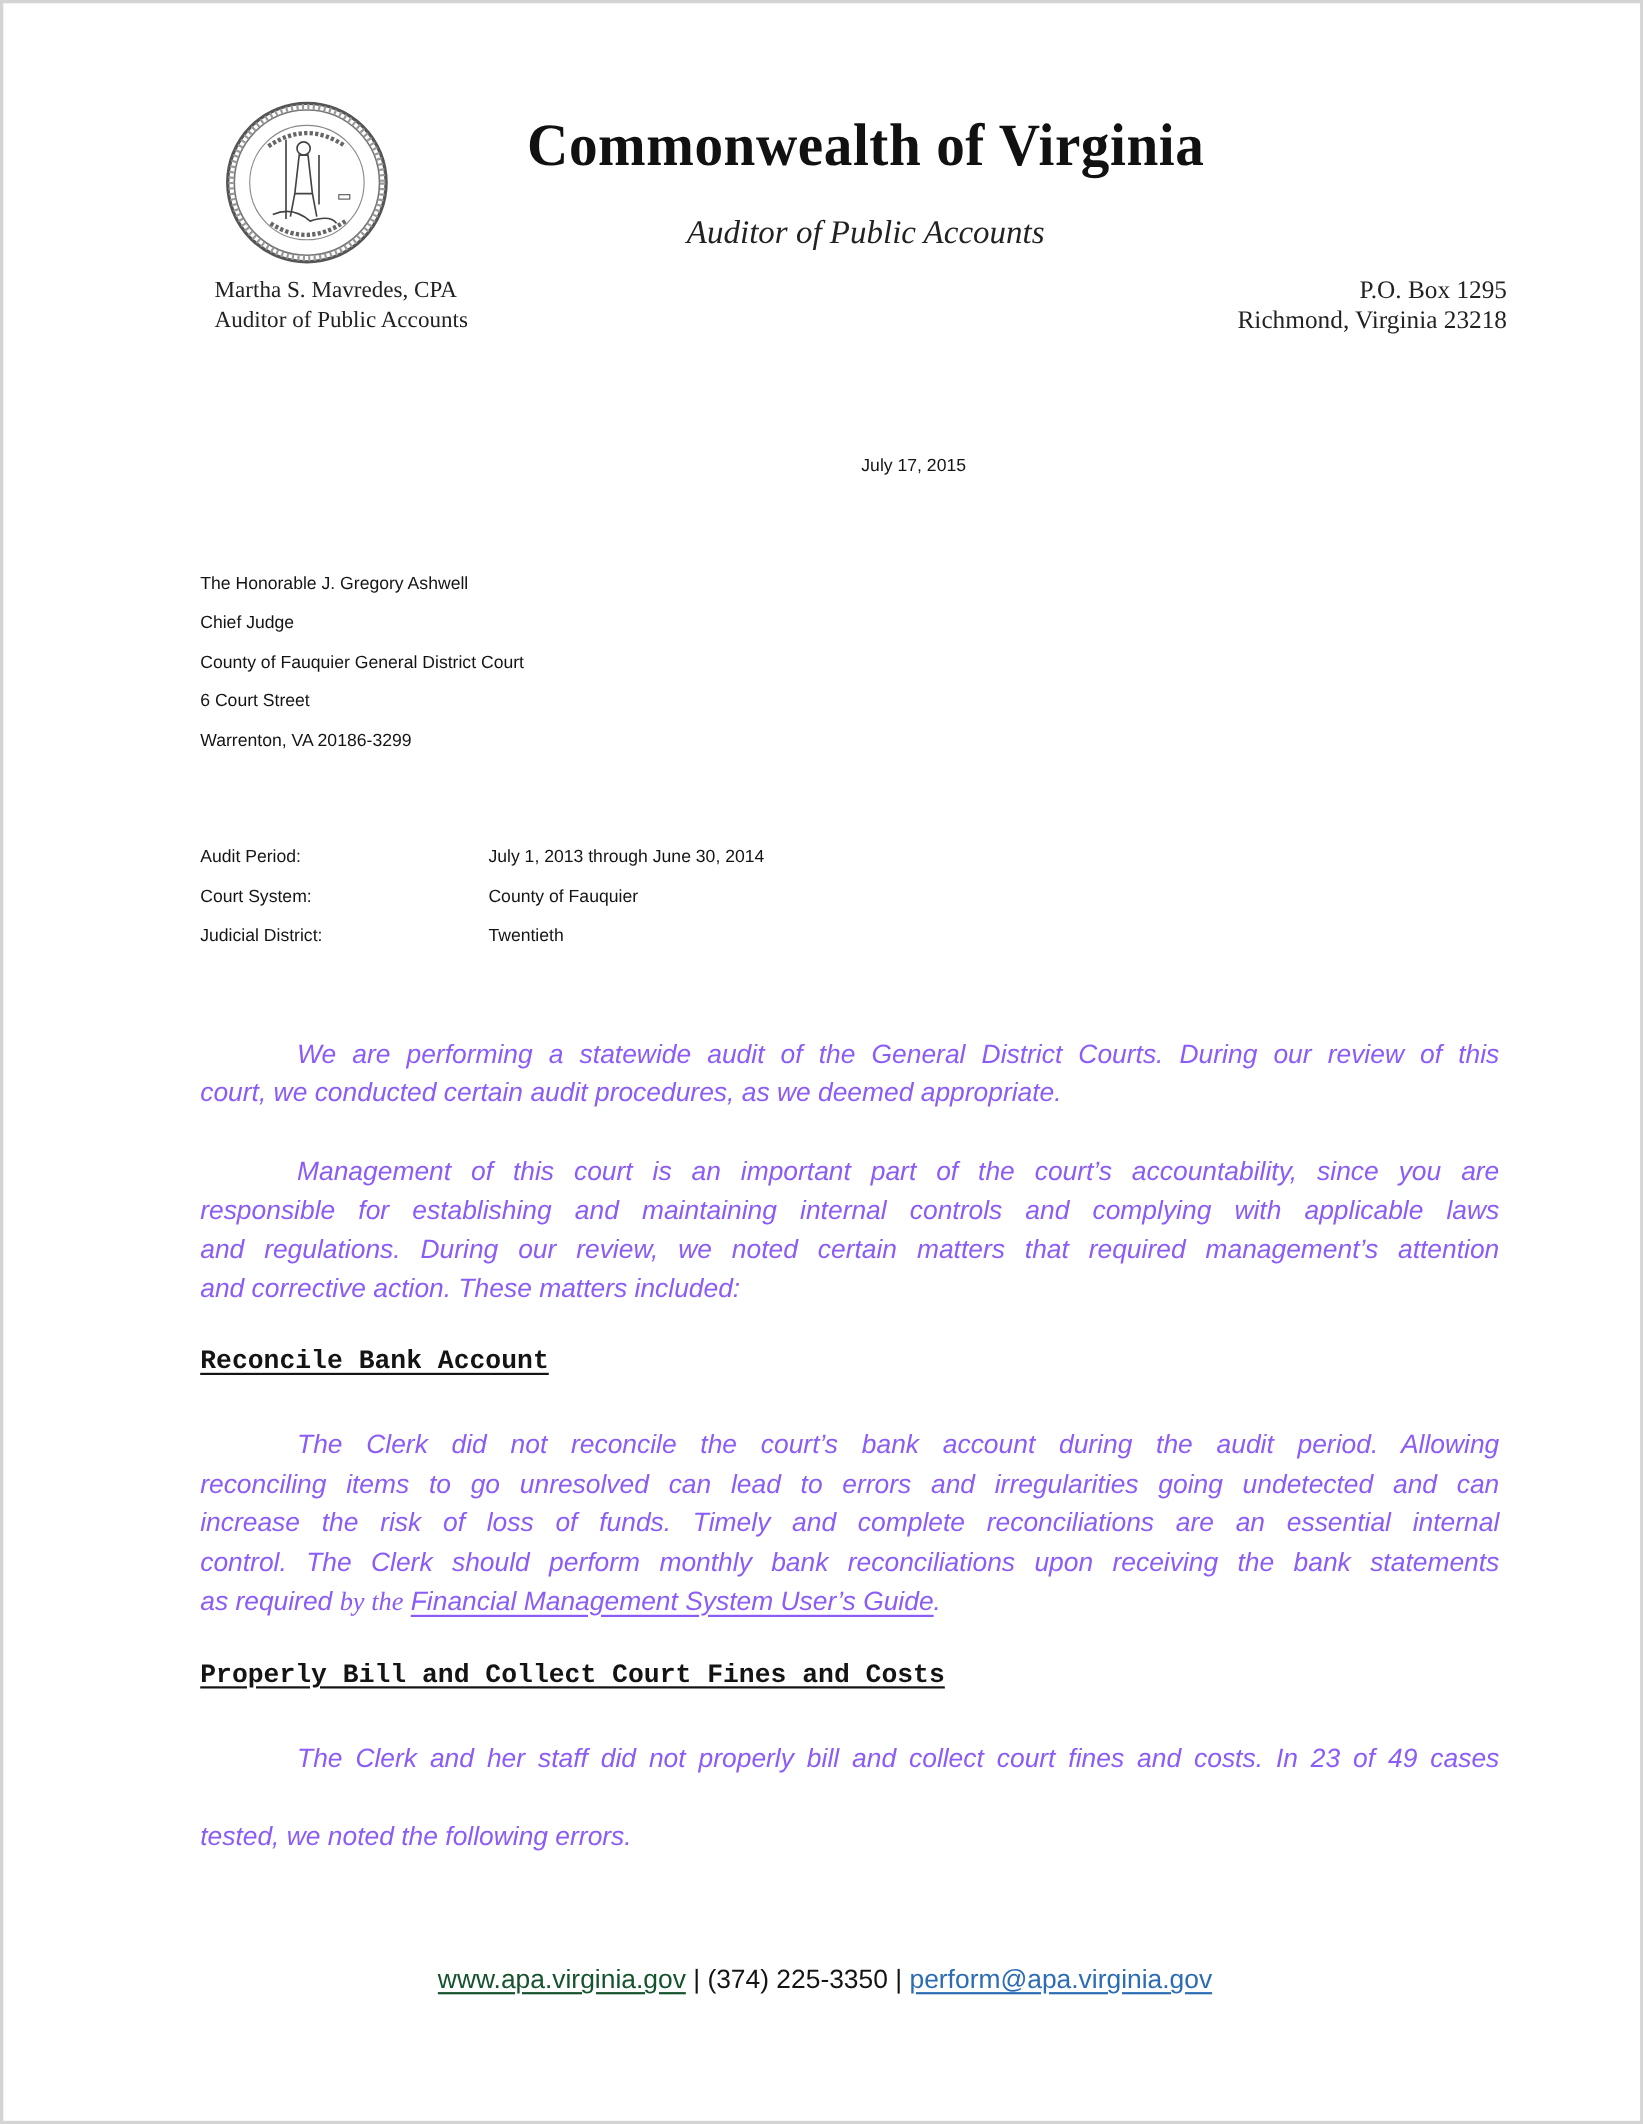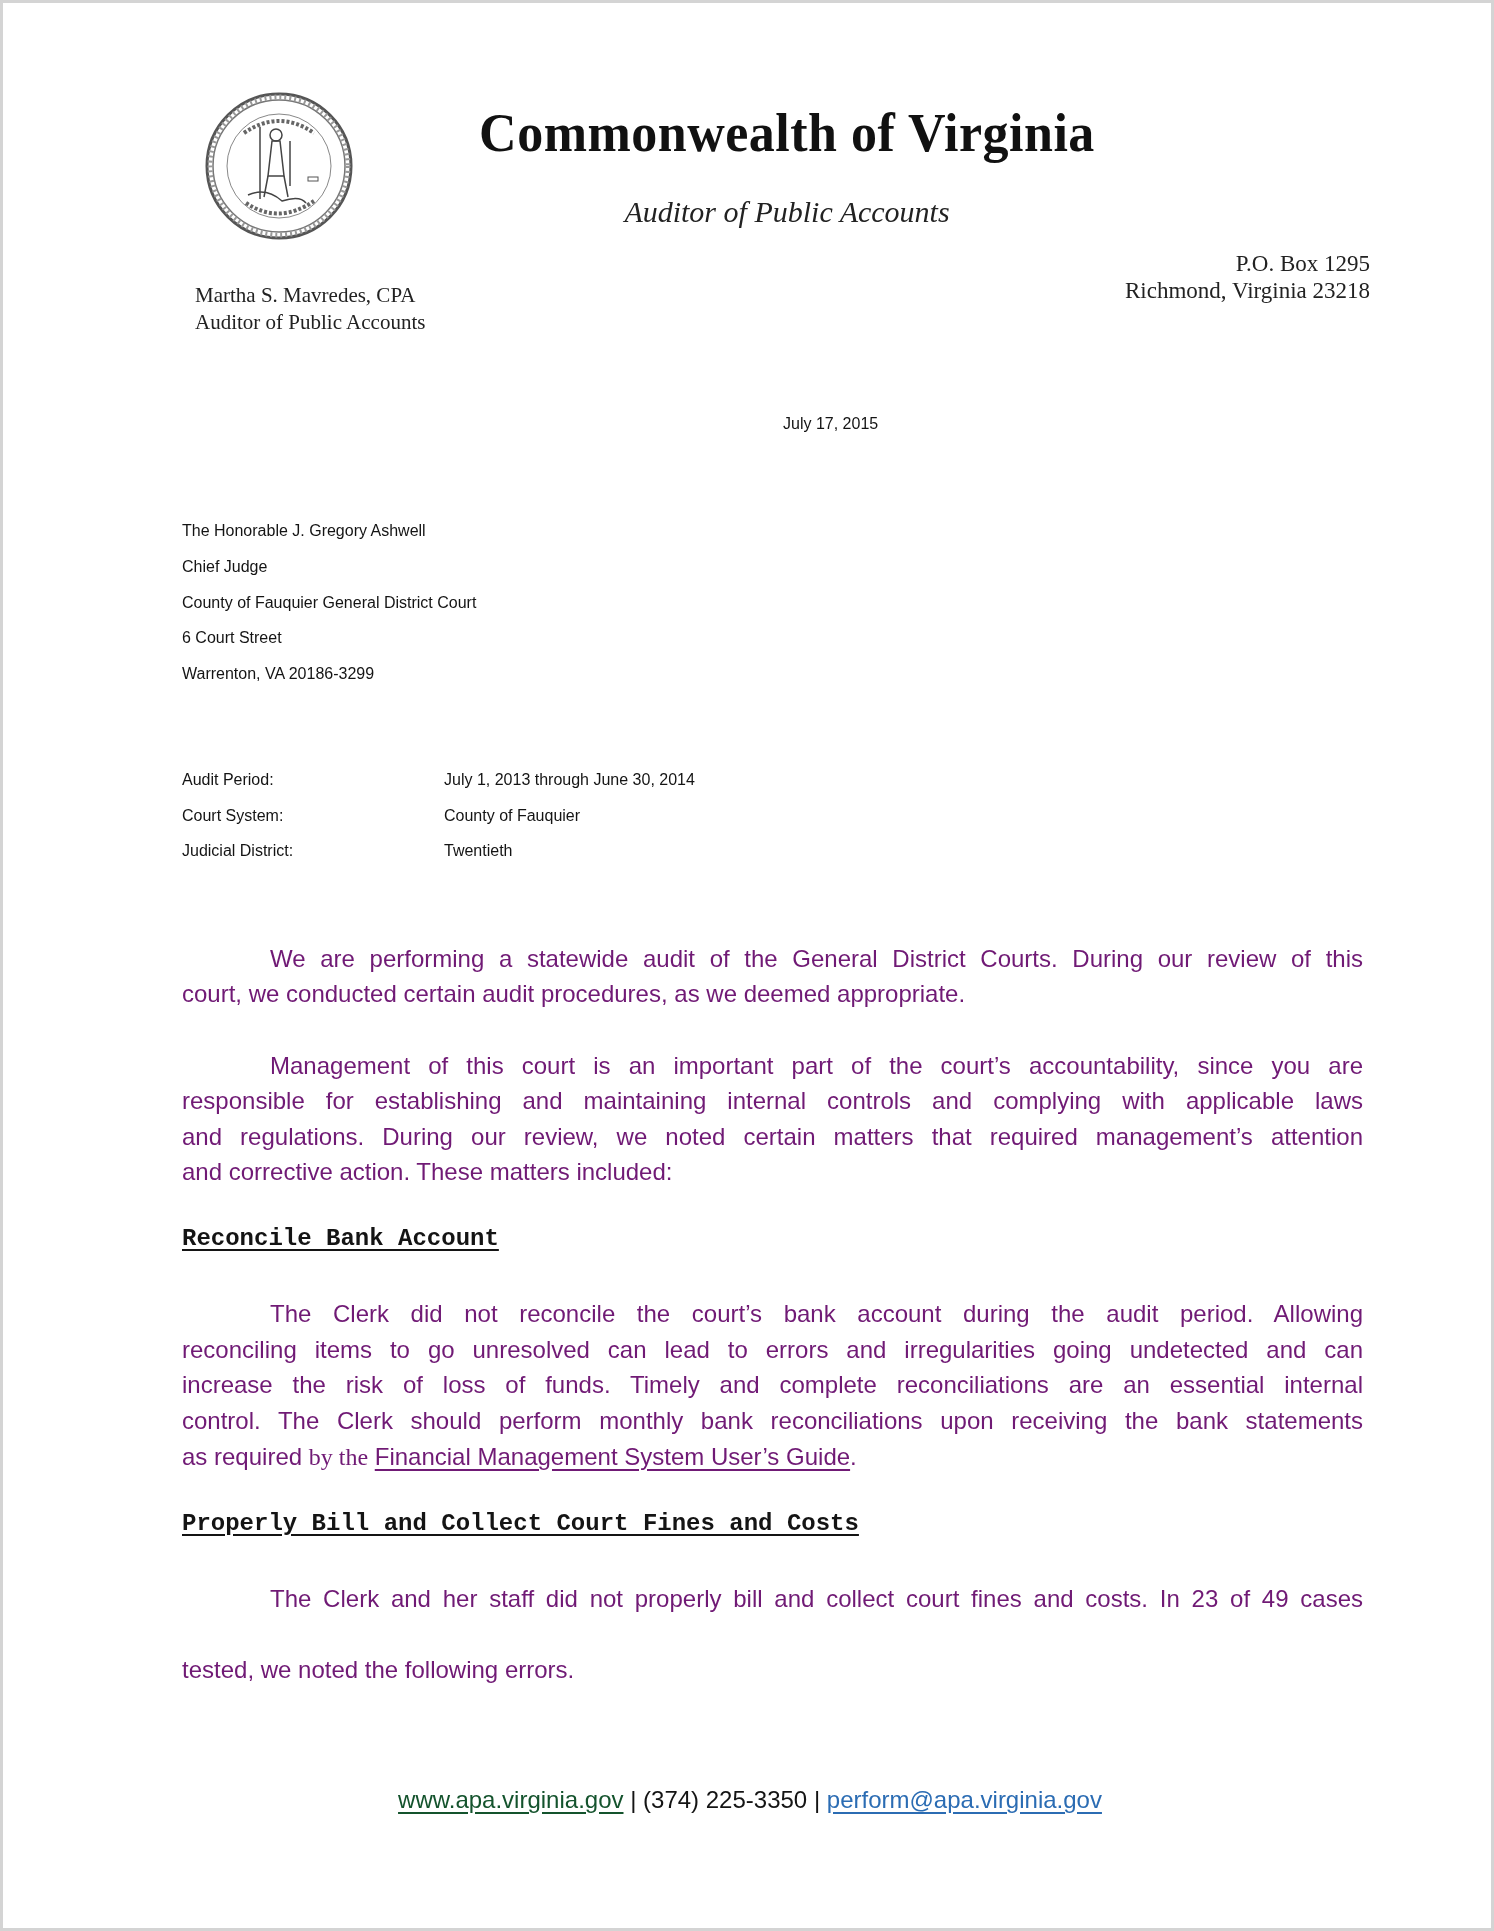--- a/index.html
+++ b/index.html
@@ -16,33 +16,34 @@
   .seal { position: absolute; left: 201px; top: 88px; width: 150px; height: 150px; }
   .title {
     left: 466px; top: 100px; width: 636px; text-align: center;
     font-size: 52px; font-weight: bold; letter-spacing: 0.5px; color: #111;
     transform: scaleY(1.05);
   }
   .subtitle {
     left: 466px; top: 192px; width: 636px; text-align: center;
     font-size: 30px; font-style: italic; color: #222;
   }
-  .lh-left { left: 192px; font-size: 21px; color: #222; margin-top: 32px; }
+  .lh-left { left: 192px; font-size: 21px; color: #222; }
   .lh-right { right: 121px; font-size: 23px; color: #222; text-align: right; }
 
   
   .txt { font-size: 16px; line-height: 36px; }
   .date { left: 780px; top: 403px; }
   .addr { left: 179px; }
   .lbl { left: 179px; }
   .val { left: 441px; }
   .para-line {
     position: absolute; left: 179px; width: 1181px; font-size: 24px; line-height: 36px;
-    white-space: nowrap; color: #701a75; text-align: justify; text-align-last: justify;
+    white-space: nowrap; color: #8b5cf6; text-align: justify; text-align-last: justify;
     font-family: "Liberation Sans", "DejaVu Sans", sans-serif;
+    font-style: italic;
   }
   .para-line.first { left: 267px; width: 1093px; }
   .para-line.last { text-align: left; text-align-last: left; }
   .heading {
     position: absolute; left: 179px; font-size: 24px; font-weight: bold; text-decoration: underline;
     text-underline-offset: 4px; white-space: nowrap; color: #141414;
     font-family: Liberation Mono, monospace;
   }
   .u { text-decoration: underline; text-underline-offset: 4px; }
   .times { font-family: "Liberation Serif", "DejaVu Serif", serif; }

